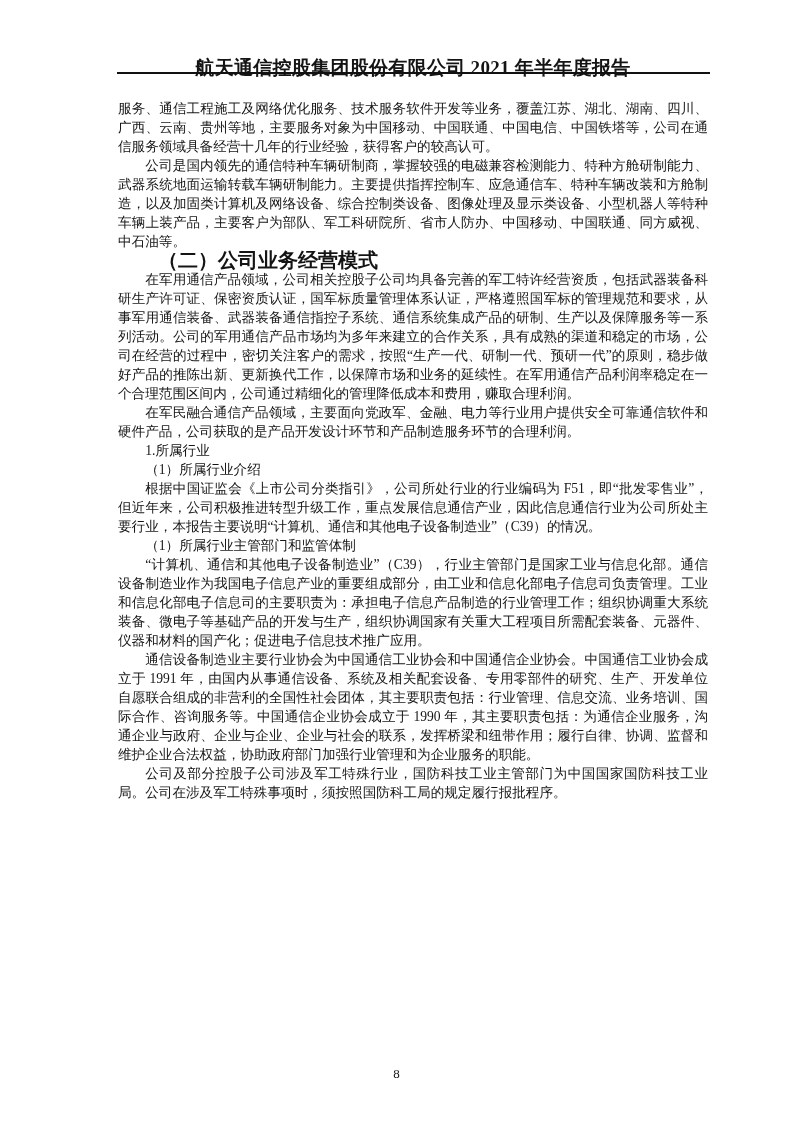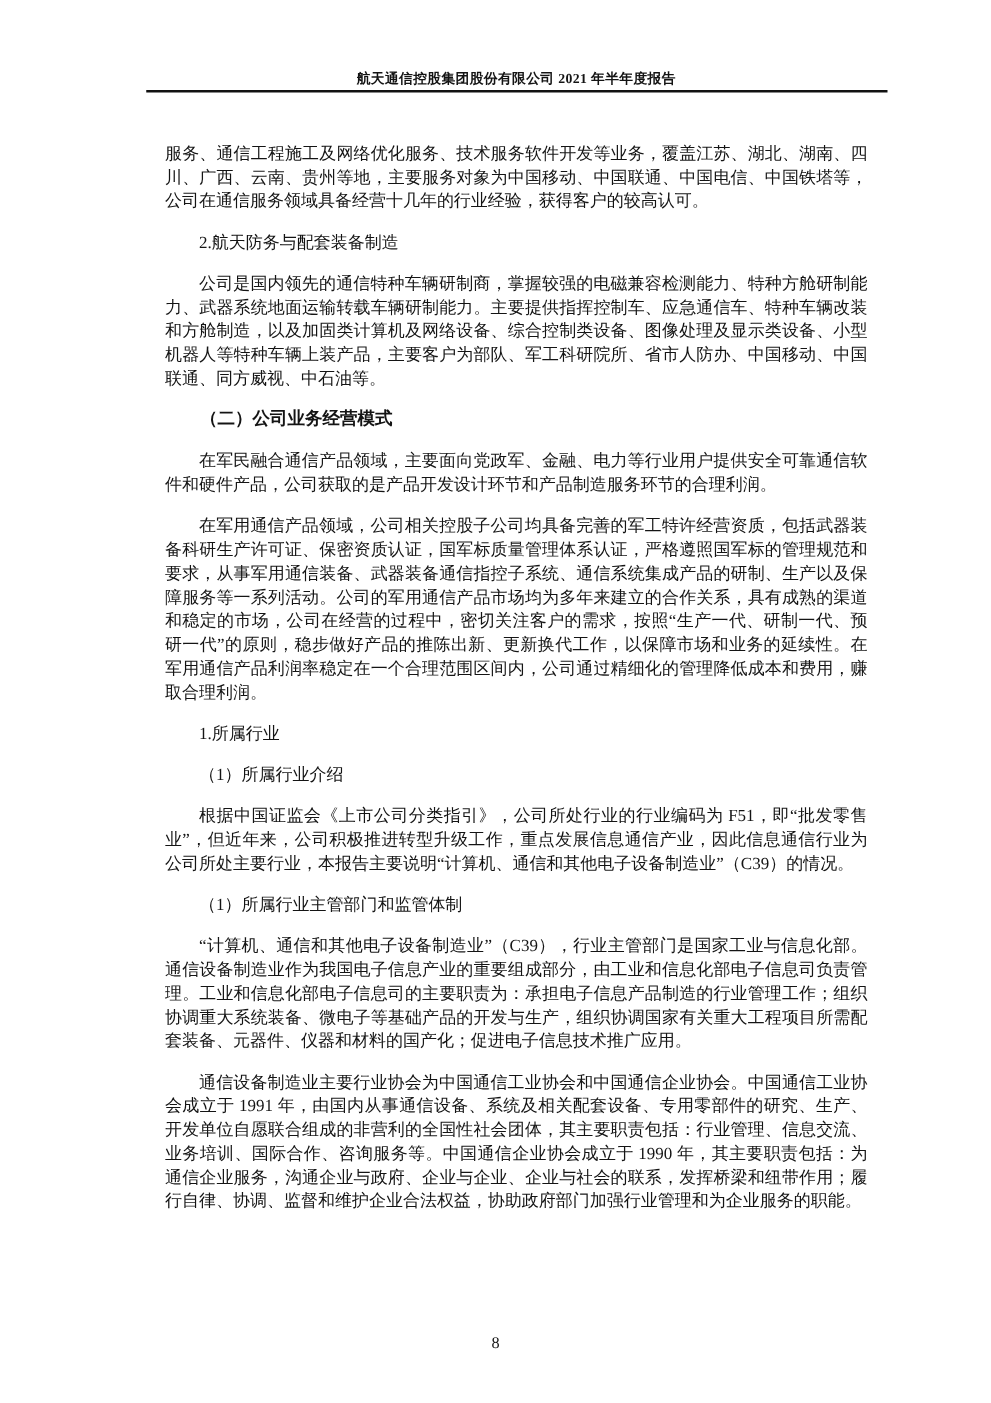--- a/index.html
+++ b/index.html
@@ -12,21 +12,21 @@
     font-family: "Liberation Serif", "DejaVu Serif", serif;
     color: #141414;
     overflow: hidden;
   }
   .page-header-title {
     position: absolute;
     left: 118px;
     top: 55px;
     width: 590px;
     text-align: center;
-    font-size: 11px;
+    font-size: 19px;
     font-weight: bold;
     letter-spacing: 0.3px;
     white-space: nowrap;
   }
   .header-rule {
     position: absolute;
     left: 117px;
     top: 72px;
     width: 593px;
     height: 2px;
@@ -36,28 +36,28 @@
     position: absolute;
     left: 118px;
     top: 99px;
     width: 590px;
     font-size: 13.6px;
     line-height: 19px;
     text-align: justify;
     word-break: break-all;
   }
   .document-body p {
-    margin: 14px;
+    margin: 0;
     padding: 0;
     text-indent: 2em;
   }
   .document-body p.no-indent { text-indent: 0; }
   .document-body p.bold-heading {
     font-weight: bold;
-    font-size: 14px;
+    font-size: 20px;
   }
   .page-number {
     position: absolute;
     left: 0;
     top: 1066px;
     width: 793px;
     text-align: center;
     font-size: 13px;
   }
 </style>
@@ -65,28 +65,28 @@
 <body>
 
 <div>
 
   <div class="page-header-title">航天通信控股集团股份有限公司 2021 年半年度报告</div>
 
   <div class="header-rule"></div>
 
   <div class="document-body">
     <p class="no-indent">服务、通信工程施工及网络优化服务、技术服务软件开发等业务，覆盖江苏、湖北、湖南、四川、广西、云南、贵州等地，主要服务对象为中国移动、中国联通、中国电信、中国铁塔等，公司在通信服务领域具备经营十几年的行业经验，获得客户的较高认可。</p>
-    <p>2.航天防务与配套装备制造</p>
     <p>公司是国内领先的通信特种车辆研制商，掌握较强的电磁兼容检测能力、特种方舱研制能力、武器系统地面运输转载车辆研制能力。主要提供指挥控制车、应急通信车、特种车辆改装和方舱制造，以及加固类计算机及网络设备、综合控制类设备、图像处理及显示类设备、小型机器人等特种车辆上装产品，主要客户为部队、军工科研院所、省市人防办、中国移动、中国联通、同方威视、中石油等。</p>
     <p class="bold-heading">（二）公司业务经营模式</p>
+    <p>在军用通信产品领域，公司相关控股子公司均具备完善的军工特许经营资质，包括武器装备科研生产许可证、保密资质认证，国军标质量管理体系认证，严格遵照国军标的管理规范和要求，从事军用通信装备、武器装备通信指控子系统、通信系统集成产品的研制、生产以及保障服务等一系列活动。公司的军用通信产品市场均为多年来建立的合作关系，具有成熟的渠道和稳定的市场，公司在经营的过程中，密切关注客户的需求，按照“生产一代、研制一代、预研一代”的原则，稳步做好产品的推陈出新、更新换代工作，以保障市场和业务的延续性。在军用通信产品利润率稳定在一个合理范围区间内，公司通过精细化的管理降低成本和费用，赚取合理利润。</p>
     <p>在军民融合通信产品领域，主要面向党政军、金融、电力等行业用户提供安全可靠通信软件和硬件产品，公司获取的是产品开发设计环节和产品制造服务环节的合理利润。</p>
-    <p>在军用通信产品领域，公司相关控股子公司均具备完善的军工特许经营资质，包括武器装备科研生产许可证、保密资质认证，国军标质量管理体系认证，严格遵照国军标的管理规范和要求，从事军用通信装备、武器装备通信指控子系统、通信系统集成产品的研制、生产以及保障服务等一系列活动。公司的军用通信产品市场均为多年来建立的合作关系，具有成熟的渠道和稳定的市场，公司在经营的过程中，密切关注客户的需求，按照“生产一代、研制一代、预研一代”的原则，稳步做好产品的推陈出新、更新换代工作，以保障市场和业务的延续性。在军用通信产品利润率稳定在一个合理范围区间内，公司通过精细化的管理降低成本和费用，赚取合理利润。</p>
     <p>1.所属行业</p>
     <p>（1）所属行业介绍</p>
     <p>根据中国证监会《上市公司分类指引》，公司所处行业的行业编码为 F51，即“批发零售业”，但近年来，公司积极推进转型升级工作，重点发展信息通信产业，因此信息通信行业为公司所处主要行业，本报告主要说明“计算机、通信和其他电子设备制造业”（C39）的情况。</p>
     <p>（1）所属行业主管部门和监管体制</p>
     <p>“计算机、通信和其他电子设备制造业”（C39），行业主管部门是国家工业与信息化部。通信设备制造业作为我国电子信息产业的重要组成部分，由工业和信息化部电子信息司负责管理。工业和信息化部电子信息司的主要职责为：承担电子信息产品制造的行业管理工作；组织协调重大系统装备、微电子等基础产品的开发与生产，组织协调国家有关重大工程项目所需配套装备、元器件、仪器和材料的国产化；促进电子信息技术推广应用。</p>
     <p>通信设备制造业主要行业协会为中国通信工业协会和中国通信企业协会。中国通信工业协会成立于 1991 年，由国内从事通信设备、系统及相关配套设备、专用零部件的研究、生产、开发单位自愿联合组成的非营利的全国性社会团体，其主要职责包括：行业管理、信息交流、业务培训、国际合作、咨询服务等。中国通信企业协会成立于 1990 年，其主要职责包括：为通信企业服务，沟通企业与政府、企业与企业、企业与社会的联系，发挥桥梁和纽带作用；履行自律、协调、监督和维护企业合法权益，协助政府部门加强行业管理和为企业服务的职能。</p>
+    <p>公司及部分控股子公司涉及军工特殊行业，国防科技工业主管部门为中国国家国防科技工业局。公司在涉及军工特殊事项时，须按照国防科工局的规定履行报批程序。</p>
   </div>
 
   <div class="page-number">8</div>
 
 </div>
 
 </body></html>

